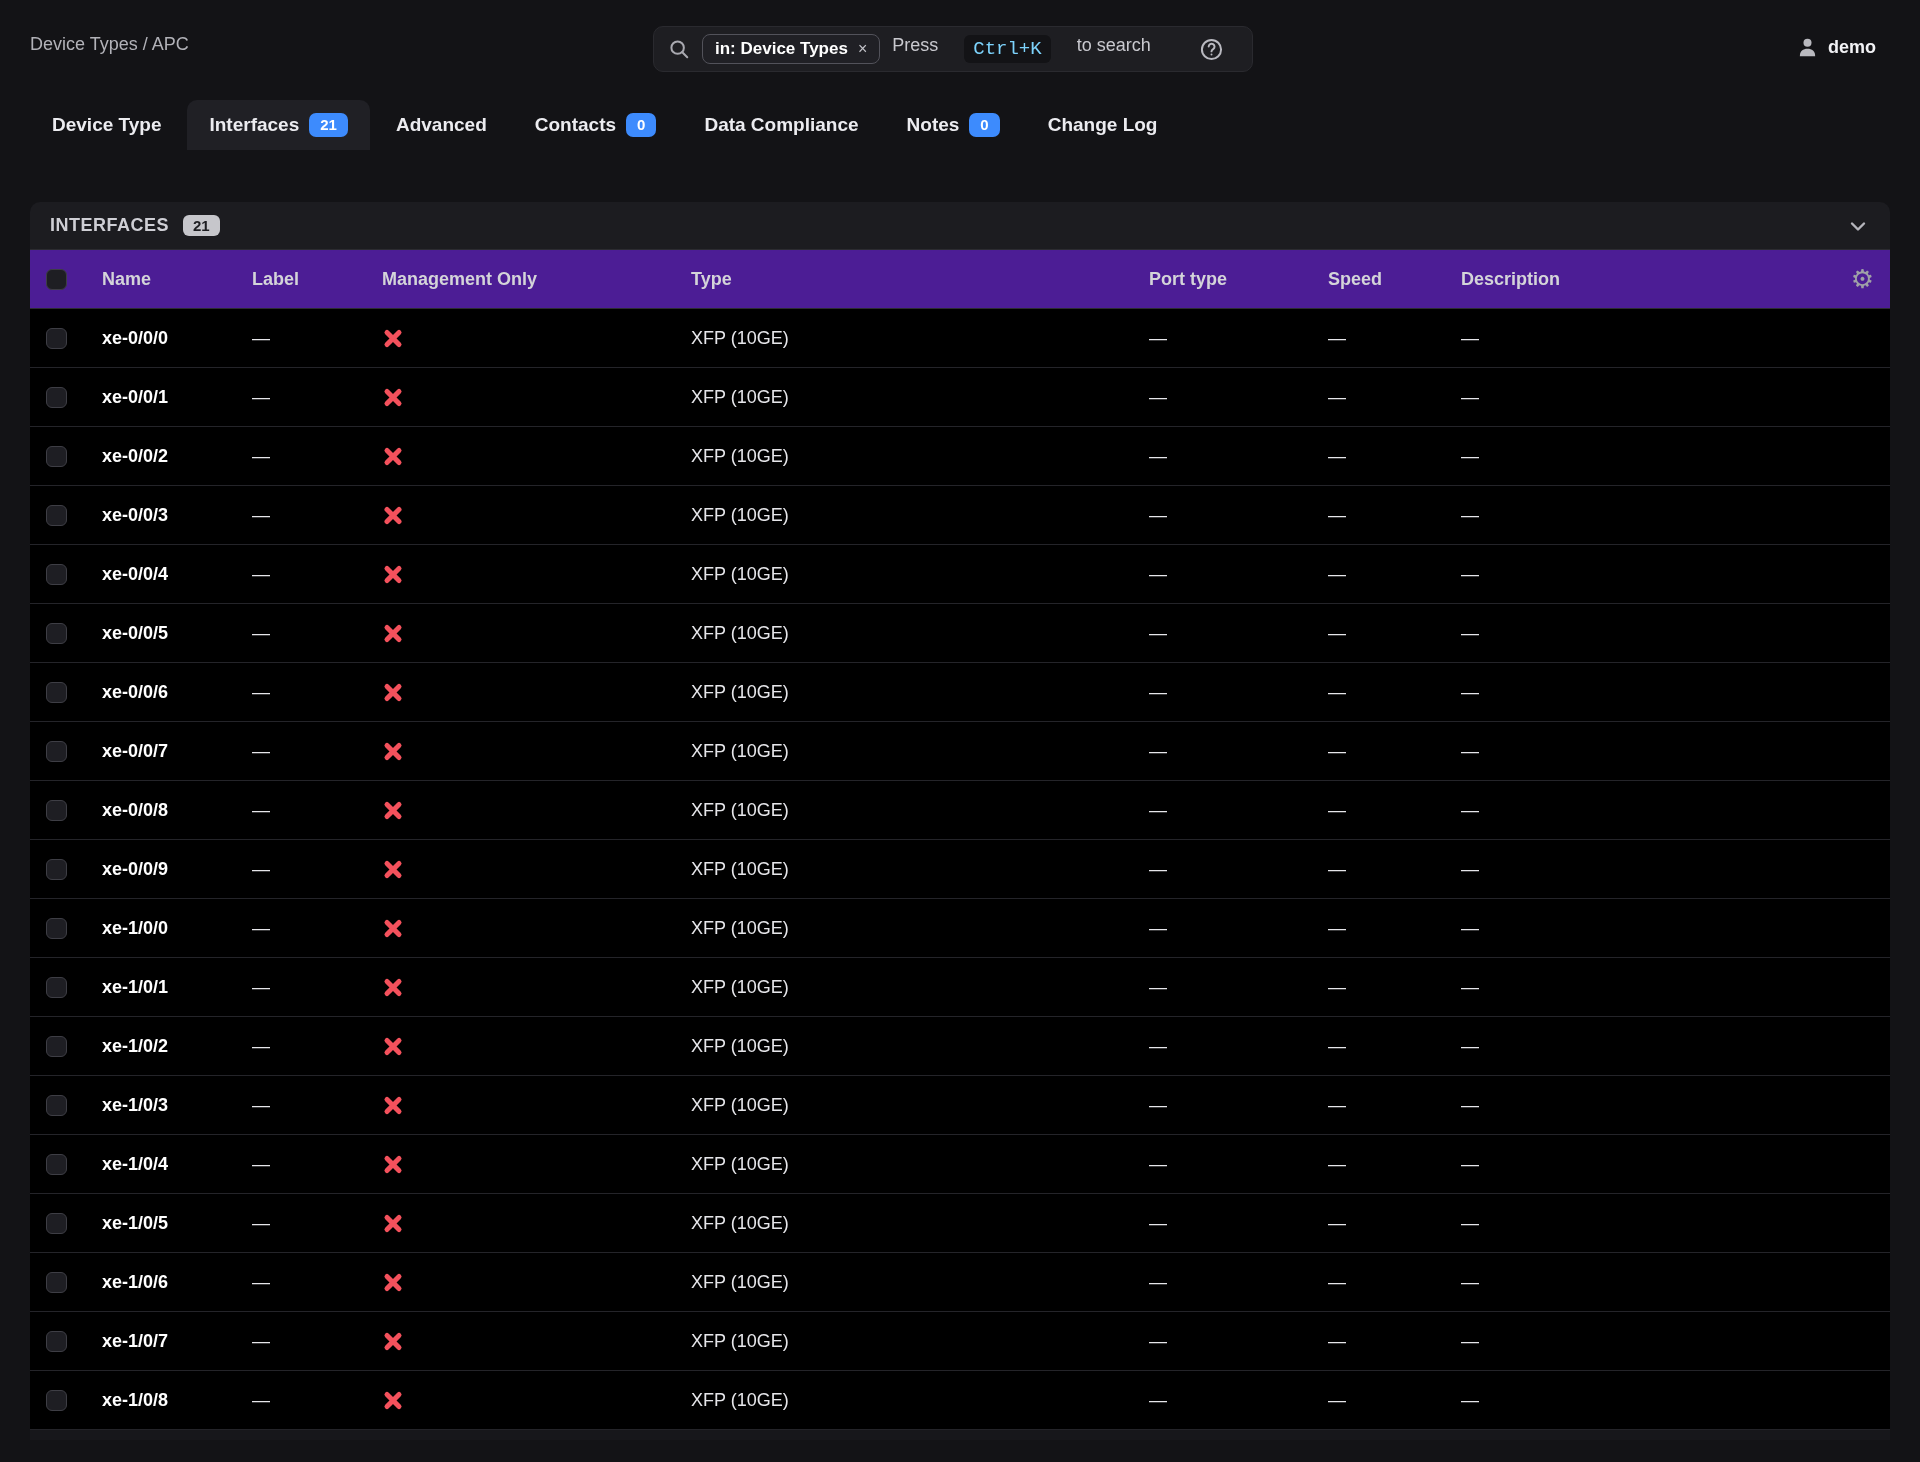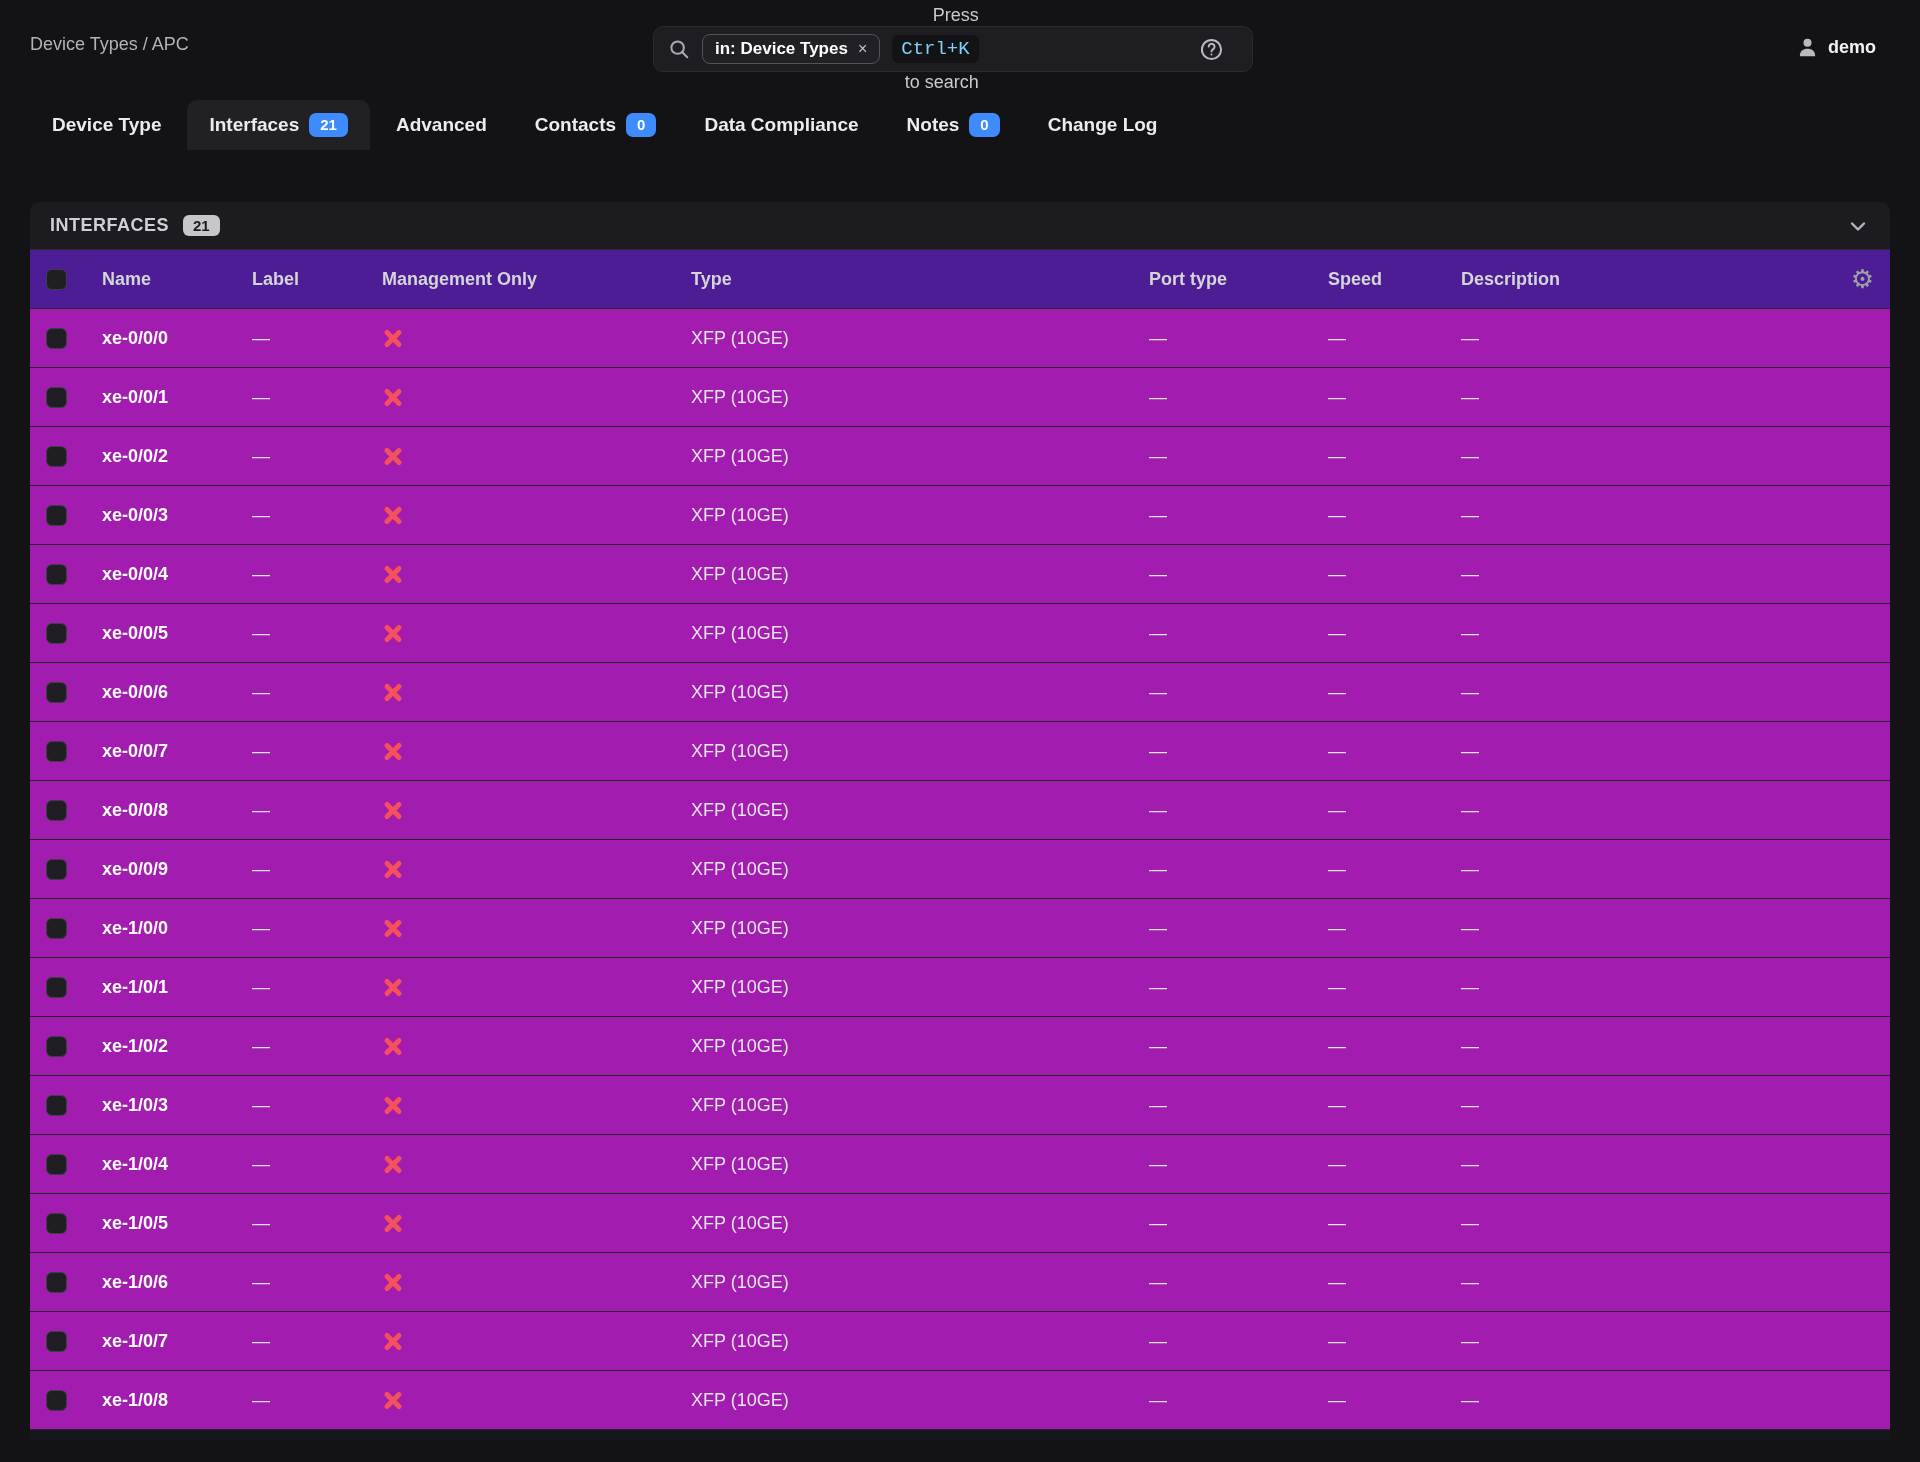--- a/index.html
+++ b/index.html
@@ -23,21 +23,21 @@
     width:600px; height:46px; background:#1e1e22; border:1px solid #2a2a2f;
     border-radius:10px; display:flex; align-items:center; gap:12px; padding:0 28px 0 14px;
     cursor:text;
   }
   .search-chip {
     display:flex; align-items:center; gap:10px; border:1px solid #52525a;
     border-radius:8px; padding:4px 12px; background:#202025;
   }
   .search-chip .chip-label { font-size:17px; font-weight:700; color:#fff; white-space:nowrap; }
   .search-chip .chip-x { font-size:16px; color:#c3c3c9; cursor:pointer; line-height:1; }
-  .search-hint { display:flex; align-items:flex-end; gap:9px; color:#c9c9cf; font-size:18px; white-space:nowrap;flex-direction:column; }
+  .search-hint { display:flex; align-items:flex-start; gap:26px; color:#c9c9cf; font-size:18px; white-space:nowrap; }
   kbd.kbd {
     font-family:Liberation Mono, monospace;
     background:#131316; color:#7dd3fc; border-radius:6px; padding:3px 9px; font-size:19px;
   }
   .search-help { margin-left:auto; display:flex; align-items:center; }
 
   .user-zone { width:560px; display:flex; justify-content:flex-end; }
   .user-menu { display:flex; align-items:center; gap:9px; margin-top:10px; cursor:pointer; }
   .user-name { font-size:18px; font-weight:700; color:#f2f2f5; }
 
@@ -73,21 +73,21 @@
   }
   .thead { height:59px; background:#4c1d95; border-bottom:1px solid #2c2c31; }
   .th { font-size:18px; font-weight:700; color:#d4d4d9; padding-left:8px; cursor:pointer; }
   .th-desc { display:flex; align-items:center; justify-content:space-between; padding-right:16px; }
   .cb-cell { display:flex; justify-content:flex-start; padding-left:16px; }
   .checkbox {
     width:21px; height:21px; border-radius:6px; border:1px solid #3e3e45;
     background:#1e1e23; display:inline-block; cursor:pointer;
   }
 
-  .trow { height:59px; background:#a21caf; border-bottom:1px solid #242429; font-size:18px; }
+  .trow { height:59px; background:#000000; border-bottom:1px solid #242429; font-size:18px; }
   .cell { padding-left:8px; color:#e6e6ea; }
   .cell.name { color:#ffffff; font-weight:600; cursor:pointer; }
   .partial-row { height:10px; background:#17171b; }
 
   
   .xmark { position:relative; display:inline-block; width:22px; height:22px; vertical-align:middle; }
   .xmark i { position:absolute; left:0; top:9px; width:22px; height:5px; border-radius:3px; background:#f4515c; }
   .xmark i:first-child { transform:rotate(45deg); }
   .xmark i:last-child  { transform:rotate(-45deg); }
 

